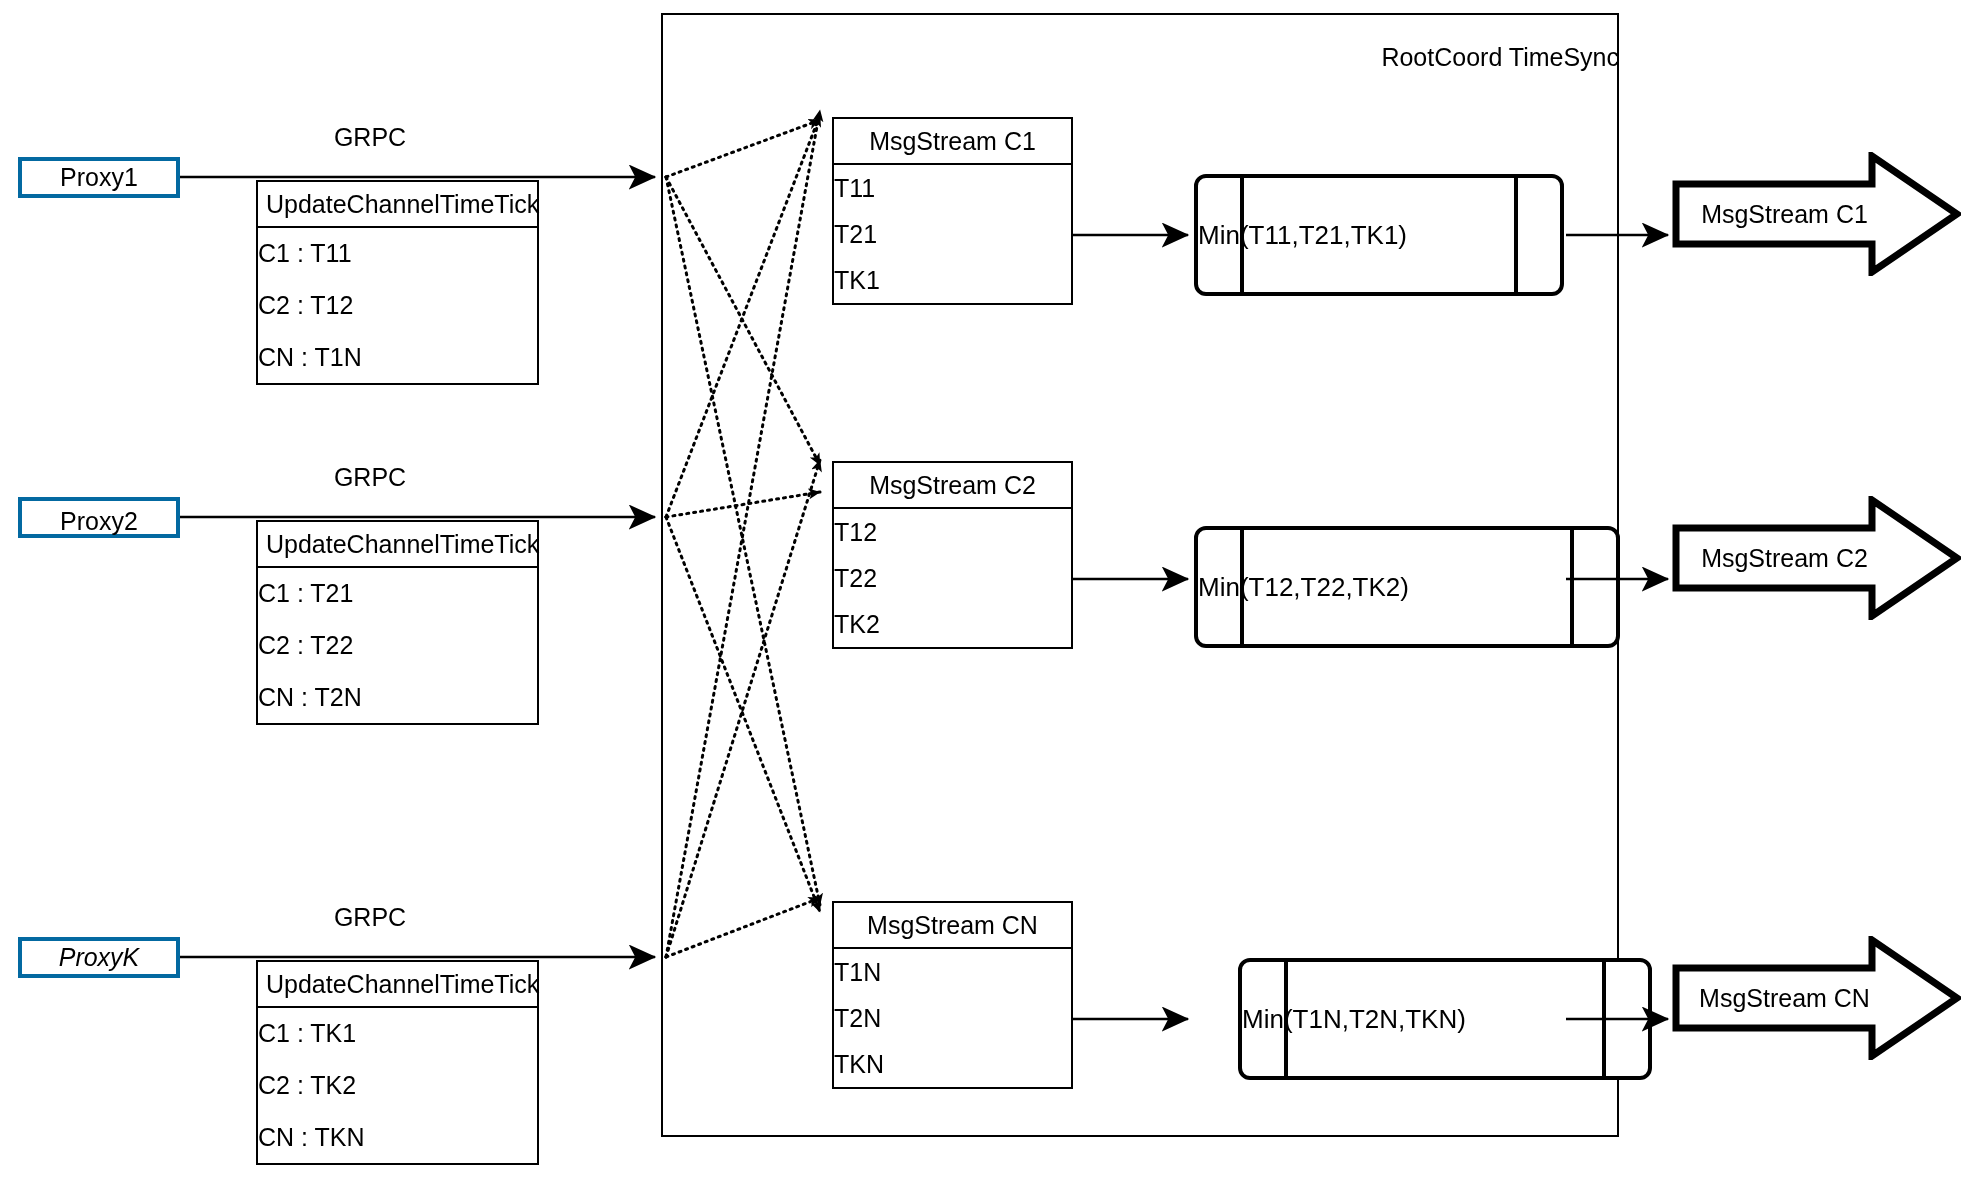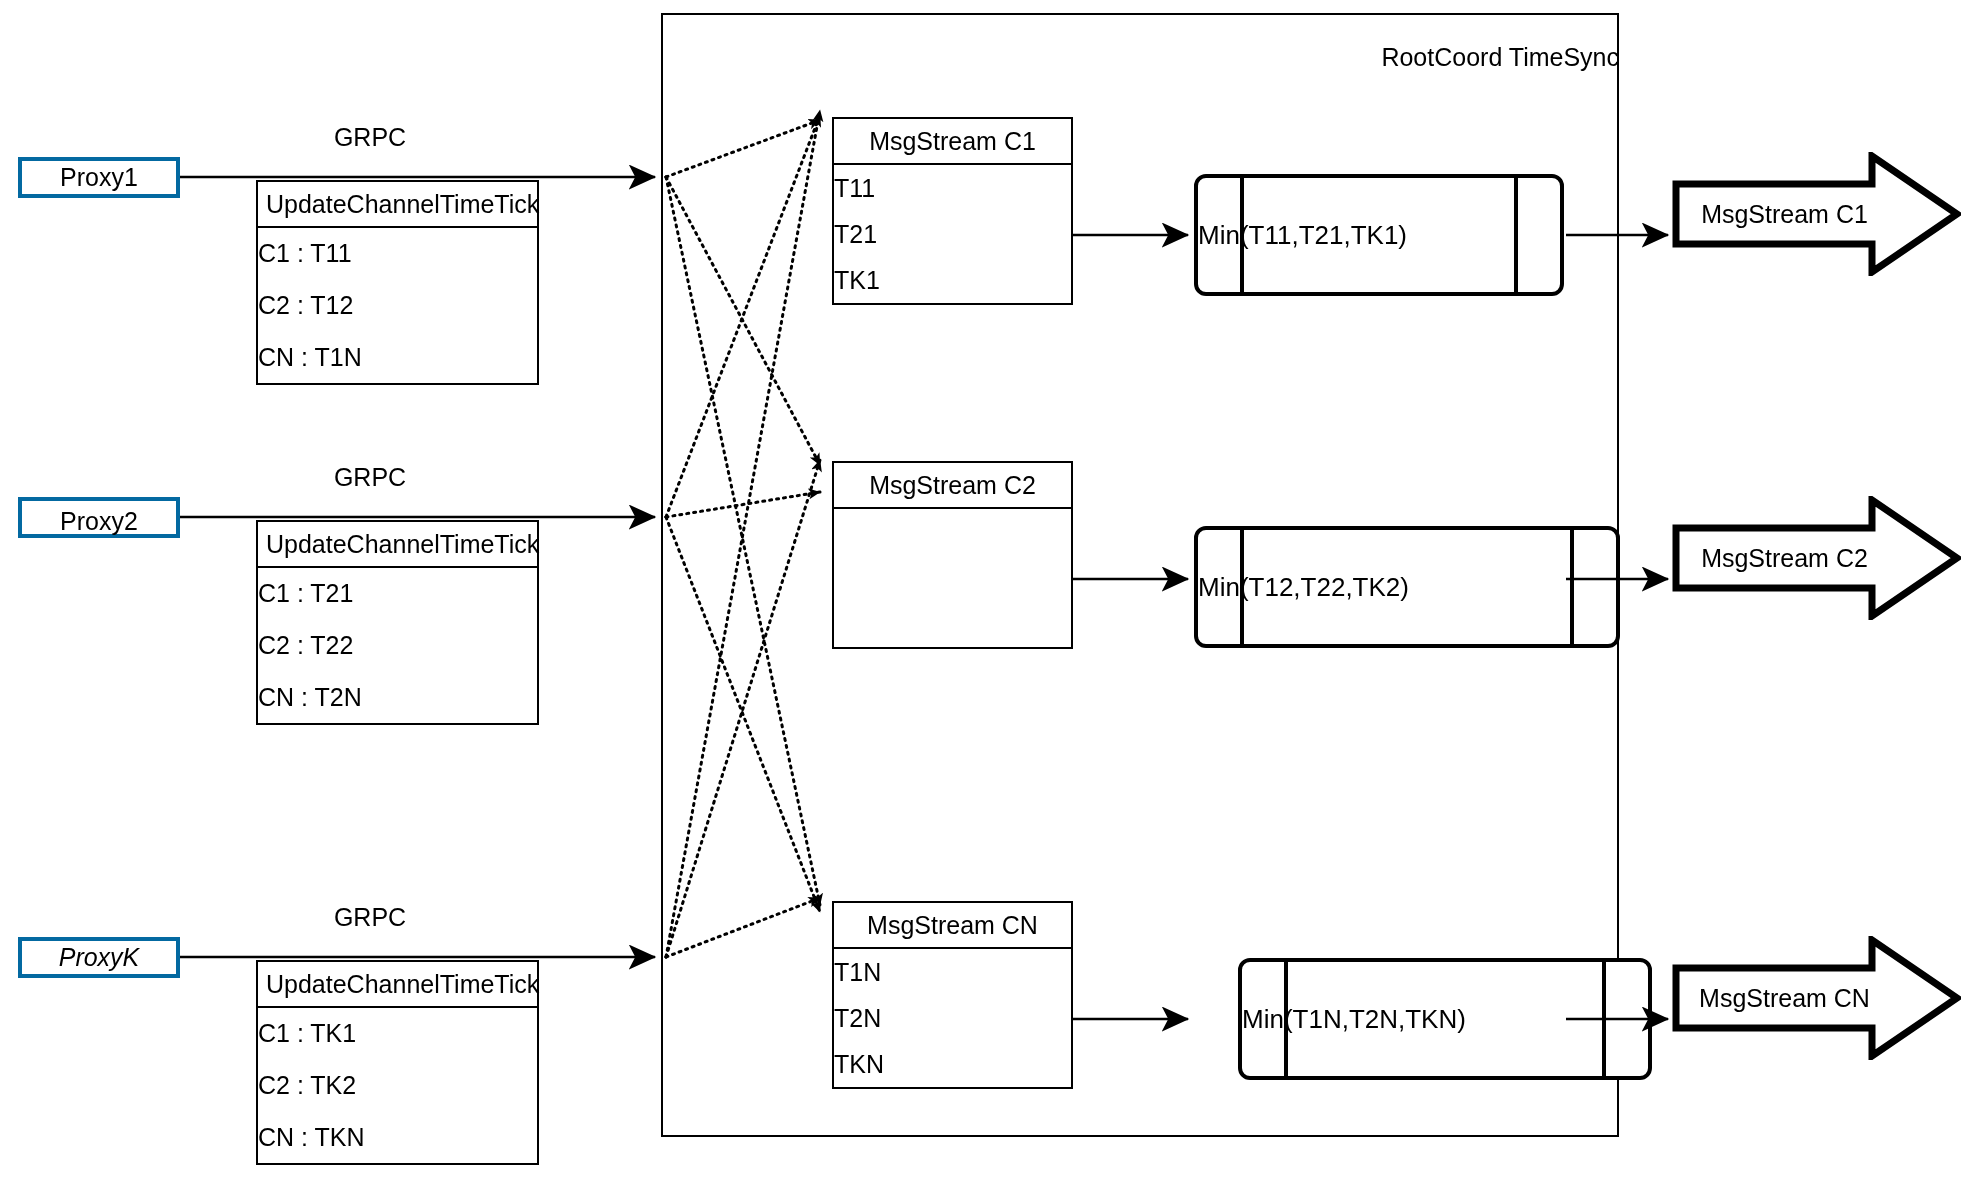--- a/index.html
+++ b/index.html
@@ -210,20 +210,25 @@
     <div class="tbl-head center" style="height:46px;">MsgStream C1</div>
     <div class="tbl-body">
       <div class="tbl-row">T11</div>
       <div class="tbl-row">T21</div>
       <div class="tbl-row">TK1</div>
     </div>
   </div>
 
   <div class="tbl" style="left:832px; top:461px; width:241px; height:188px;">
     <div class="tbl-head center" style="height:46px;">MsgStream C2</div>
+    <div class="tbl-body">
+      <div class="tbl-row">T12</div>
+      <div class="tbl-row">T22</div>
+      <div class="tbl-row">TK2</div>
+    </div>
   </div>
 
   <div class="tbl" style="left:832px; top:901px; width:241px; height:188px;">
     <div class="tbl-head center" style="height:46px;">MsgStream CN</div>
     <div class="tbl-body">
       <div class="tbl-row">T1N</div>
       <div class="tbl-row">T2N</div>
       <div class="tbl-row">TKN</div>
     </div>
   </div>

